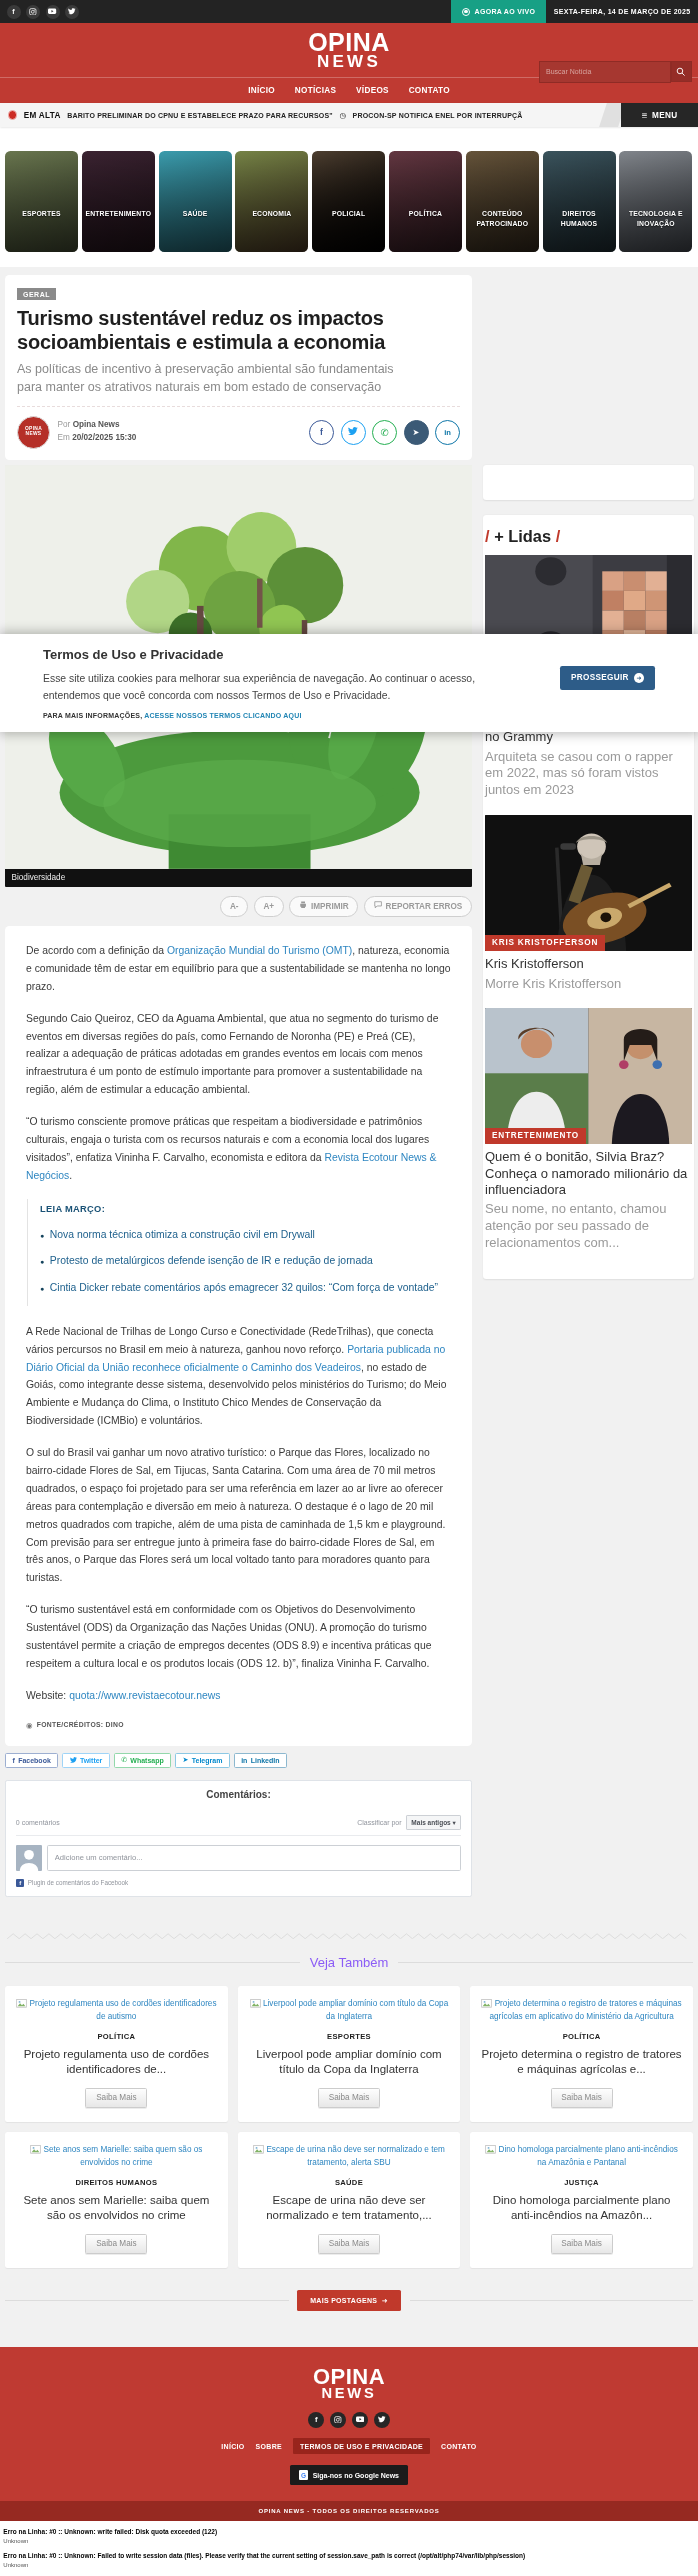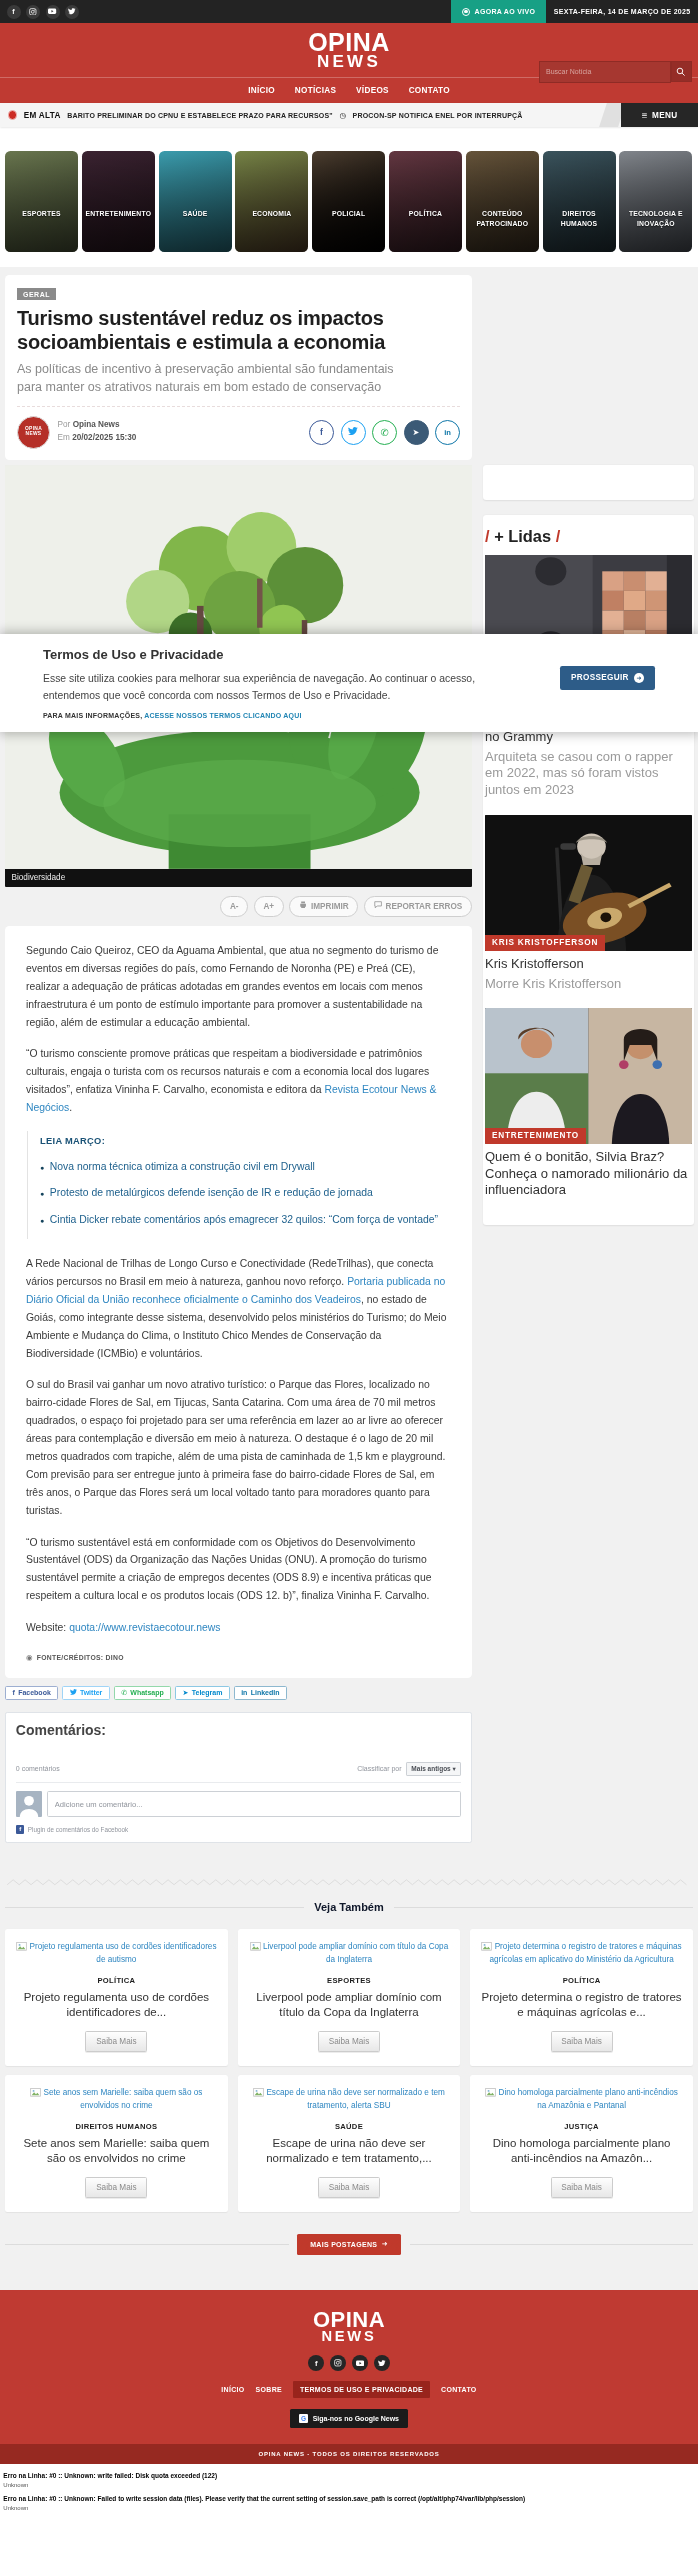--- a/index.html
+++ b/index.html
@@ -108,21 +108,21 @@
   .share-row{display:flex;gap:3.8px;margin:7.6px 0 0;}
   .sbtn{display:inline-flex;align-items:center;gap:3.3px;border:0.5px solid;border-radius:1.6px;padding:2.2px 6.5px;font-size:7px;background:#fff;font-weight:600;}
   .sbtn-fb{color:#3b5998;border-color:#9dafd1;}
   .sbtn-tw{color:#1da1f2;border-color:#9fd4f7;}
   .sbtn-wa{color:#25af52;border-color:#93d8ab;}
   .sbtn-tg{color:#0088cc;border-color:#8cc8e4;}
   .sbtn-li{color:#0e76a8;border-color:#8db8cf;}
   .sbtn .glyph{font-weight:800;}
 
   .comments-card{background:#fff;border:0.5px solid #dfe3e8;border-radius:2.2px;padding:8.7px 9.8px;margin-top:12px;}
-  .comments-title{font-size:14px;font-weight:800;color:#444;margin-bottom:24px;}
+  .comments-title{font-size:10px;font-weight:800;color:#444;margin-bottom:15px;text-align:center;}
   .comments-meta{display:flex;align-items:center;justify-content:space-between;border-bottom:0.5px solid #e9ebee;padding-bottom:5.5px;font-size:7px;color:#90949c;}
   .sort-wrap{display:flex;align-items:center;gap:4.4px;}
   .sort-btn{background:#f5f6f7;border:0.5px solid #ccd0d5;border-radius:1.1px;color:#4b4f56;font-size:6.5px;font-weight:700;padding:2.2px 4.4px;}
   .comment-input-row{display:flex;gap:5.5px;margin-top:8.7px;}
   .comment-avatar{width:26px;height:26px;flex:none;overflow:hidden;border-radius:1.1px;}
   .comment-input-row input{flex:1;border:0.5px solid #ccd0d5;border-radius:1.6px;padding:6.5px;font-size:7.6px;color:#444;outline:none;}
   .comment-input-row input::placeholder{color:#90949c;}
   .fb-plugin{display:flex;align-items:center;gap:3.3px;margin-top:7.6px;color:#90949c;font-size:6.3px;}
   .fb-f{width:8.7px;height:8.7px;background:#3b5998;color:#fff;font-weight:800;font-size:6px;display:flex;align-items:center;justify-content:center;border-radius:1.1px;}
 
@@ -136,21 +136,21 @@
   .lidas-img svg{display:block;width:100%;height:100%;}
   .lidas-badge{position:absolute;left:0;bottom:0;background:#c0392b;color:#fff;font-size:8.2px;font-weight:600;letter-spacing:0.8px;padding:3.3px 7px;text-transform:uppercase;}
   .lidas-item-title{font-size:13px;color:#333;line-height:1.25;margin:5.5px 0 3.3px;}
   .lidas-item-sub{font-size:13px;color:#9a9a9a;line-height:1.3;}
 
   
   .related-sec{margin-top:36px;padding-bottom:4.4px;}
   .zigzag-svg{display:block;width:688px;height:6.5px;margin-bottom:15.3px;}
   .related-head{display:flex;align-items:center;gap:9.8px;}
   .hline{flex:1;border-top:0.5px solid #dcdcdc;}
-  .related-title{font-size:11px;color:#0f172a;font-weight:700;}
+  .related-title{font-size:13px;color:#8b5cf6;font-weight:400;}
   .cards-grid{display:grid;grid-template-columns:repeat(3,1fr);gap:9.8px;margin-top:16.4px;}
   .rel-card{background:#fff;border-radius:2.2px;padding:12px 9.8px 14px;text-align:center;box-shadow:0 0.5px 1.1px rgba(0,0,0,.06);}
   .rel-alt{color:#2e86c1;font-size:8.2px;line-height:1.55;}
   .rel-alt svg{vertical-align:-1.6px;margin-right:2.2px;}
   .rel-cat{margin-top:8.7px;font-size:7.6px;font-weight:800;color:#1d1d1d;letter-spacing:0.3px;}
   .rel-title{margin-top:5.5px;font-size:11.5px;color:#333;line-height:1.3;}
   .saiba-btn{display:inline-block;margin-top:11px;padding:4.9px 9.8px;font-size:8.2px;color:#8a8a8a;background:linear-gradient(#fefefe,#e7e7e7);border:0.5px solid #ccc;border-radius:1.6px;box-shadow:0 0.5px 0.5px rgba(0,0,0,.15);}
   .more-row{display:flex;align-items:center;gap:8.7px;margin:22px 0 27px;}
   .more-btn{background:#c0392b;color:#fff;font-size:7px;font-weight:800;letter-spacing:0.3px;padding:6.5px 13px;border-radius:1.6px;display:inline-flex;align-items:center;gap:4.4px;}
 
@@ -383,20 +383,21 @@
           </button>
           <button class="tool-btn">
             <span><svg width="8.2" height="7.6" viewBox="0 0 17 16">
                   <path d="M1.5 1.5h14v9h-9l-4 4v-4h-1z" fill="none" stroke="#9a9a9a" stroke-width="1.8"></path>
                 </svg></span>
             <span>REPORTAR ERROS</span>
           </button>
         </div>
 
         <div class="article-body">
+          <p><span>De acordo com a definição da </span><a class="inline-link">Organização Mundial do Turismo (OMT)</a><span>, natureza, economia e comunidade têm de estar em equilíbrio para que a sustentabilidade se mantenha no longo prazo.</span></p>
           <p>Segundo Caio Queiroz, CEO da Aguama Ambiental, que atua no segmento do turismo de eventos em diversas regiões do país, como Fernando de Noronha (PE) e Preá (CE), realizar a adequação de práticas adotadas em grandes eventos em locais com menos infraestrutura é um ponto de estímulo importante para promover a sustentabilidade na região, além de estimular a educação ambiental.</p>
           <p><span>“O turismo consciente promove práticas que respeitam a biodiversidade e patrimônios culturais, engaja o turista com os recursos naturais e com a economia local dos lugares visitados”, enfatiza Vininha F. Carvalho, economista e editora da </span><a class="inline-link">Revista Ecotour News &amp; Negócios</a><span>.</span></p>
 
           <div class="leia-box">
             <div class="leia-label">LEIA MARÇO:</div>
             <div class="leia-item">
                 <span class="leia-bullet">●</span>
                 <a>Nova norma técnica otimiza a construção civil em Drywall</a>
               </div>
             <div class="leia-item">
@@ -547,20 +548,21 @@
                 <rect x="173" y="0" width="173" height="250" fill="#c7b6a2"></rect>
                 <circle cx="260" cy="70" r="24" fill="#c4906c"></circle>
                 <path d="M232 58c0-26 56-26 56 0v40l-10-30h-36l-10 30z" fill="#241c18"></path>
                 <path d="M212 250c2-60 22-92 48-92s46 32 48 92z" fill="#1c1920"></path>
                 <circle cx="232" cy="104" r="8" fill="#b03e66"></circle>
                 <circle cx="288" cy="104" r="8" fill="#3d6fb0"></circle>
               </svg>
               <span class="lidas-badge">ENTRETENIMENTO</span>
             </div>
             <div class="lidas-item-title">Quem é o bonitão, Silvia Braz? Conheça o namorado milionário da influenciadora</div>
+            <div class="lidas-item-sub">Seu nome, no entanto, chamou atenção por seu passado de relacionamentos com...</div>
           </a>
         </div>
       </aside>
     </div>
 
     <div class="related-sec">
       <svg class="zigzag-svg" viewBox="0 0 1262 12" width="688" height="6.5">
           <polyline id="zigzag" fill="none" stroke="#d8d8d8" stroke-width="1.5" points="0,10.5 11,1.5 22,10.5 33,1.5 44,10.5 55,1.5 66,10.5 77,1.5 88,10.5 99,1.5 110,10.5 121,1.5 132,10.5 143,1.5 154,10.5 165,1.5 176,10.5 187,1.5 198,10.5 209,1.5 220,10.5 231,1.5 242,10.5 253,1.5 264,10.5 275,1.5 286,10.5 297,1.5 308,10.5 319,1.5 330,10.5 341,1.5 352,10.5 363,1.5 374,10.5 385,1.5 396,10.5 407,1.5 418,10.5 429,1.5 440,10.5 451,1.5 462,10.5 473,1.5 484,10.5 495,1.5 506,10.5 517,1.5 528,10.5 539,1.5 550,10.5 561,1.5 572,10.5 583,1.5 594,10.5 605,1.5 616,10.5 627,1.5 638,10.5 649,1.5 660,10.5 671,1.5 682,10.5 693,1.5 704,10.5 715,1.5 726,10.5 737,1.5 748,10.5 759,1.5 770,10.5 781,1.5 792,10.5 803,1.5 814,10.5 825,1.5 836,10.5 847,1.5 858,10.5 869,1.5 880,10.5 891,1.5 902,10.5 913,1.5 924,10.5 935,1.5 946,10.5 957,1.5 968,10.5 979,1.5 990,10.5 1001,1.5 1012,10.5 1023,1.5 1034,10.5 1045,1.5 1056,10.5 1067,1.5 1078,10.5 1089,1.5 1100,10.5 1111,1.5 1122,10.5 1133,1.5 1144,10.5 1155,1.5 1166,10.5 1177,1.5 1188,10.5 1199,1.5 1210,10.5 1221,1.5 1232,10.5 1243,1.5 1254,10.5"></polyline>
         </svg>
       <div class="related-head">

